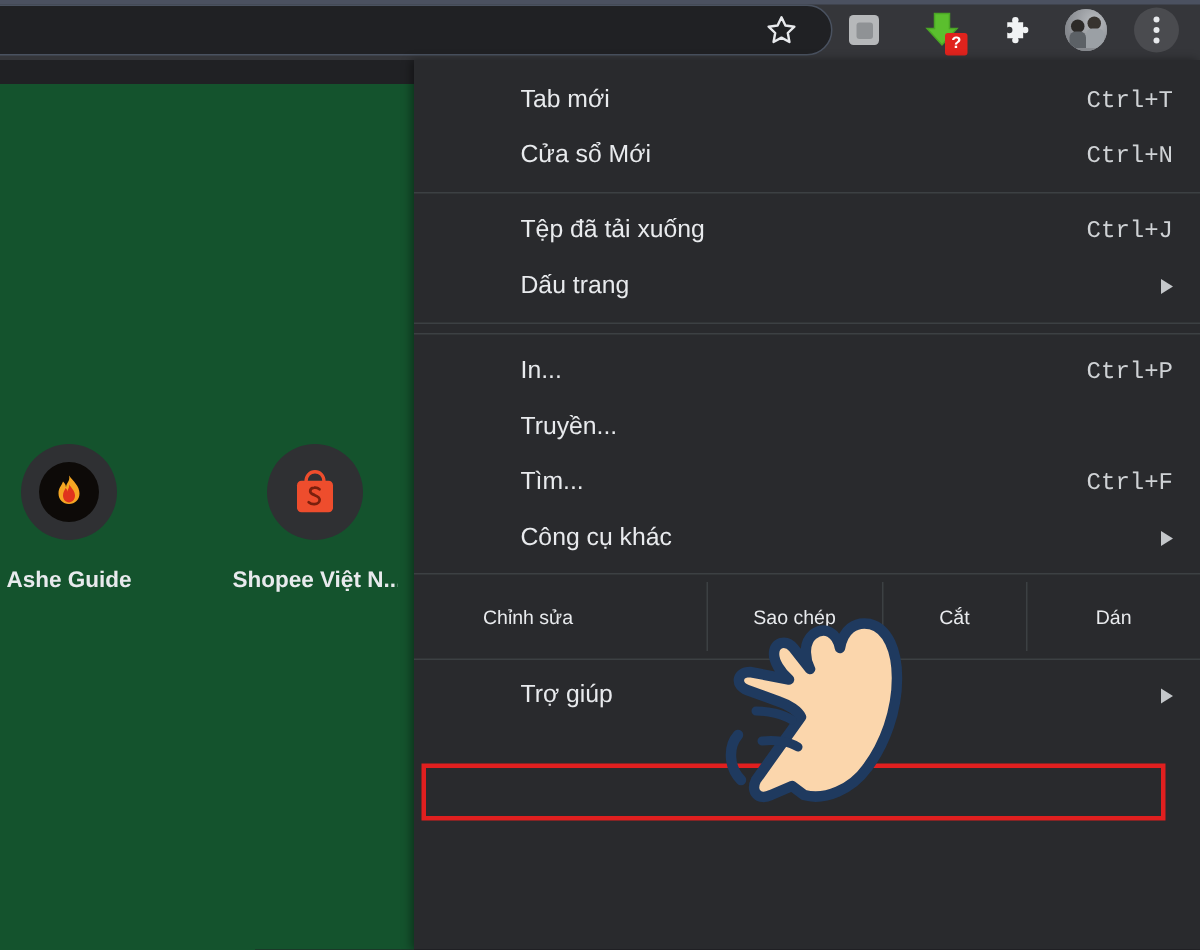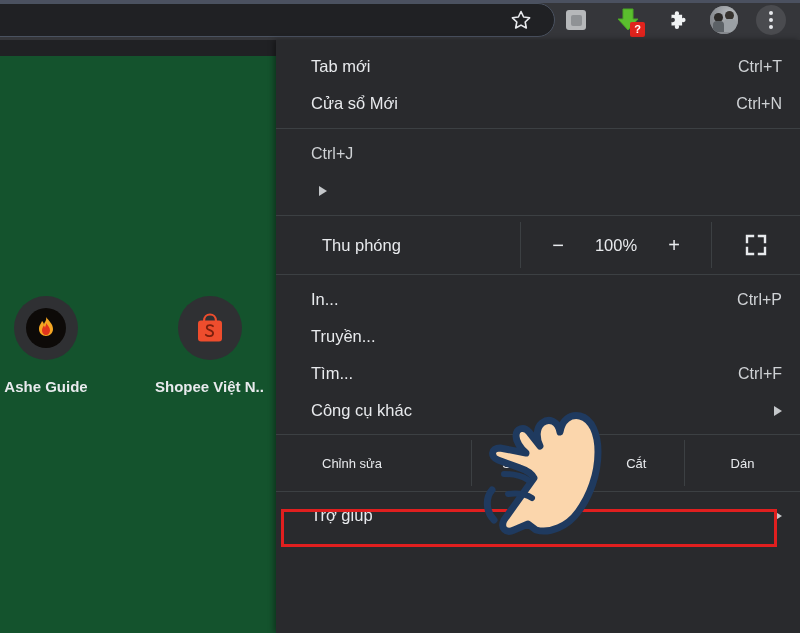--- a/index.html
+++ b/index.html
@@ -145,29 +145,29 @@
     width: 524px; height: 593px;
     background: #292a2d;
     box-shadow: -2px 0 6px rgba(0,0,0,0.4);
   }
 
   .menu-item {
     position: relative;
     height: 37px;
     display: flex;
     align-items: center;
-    padding-left: 35px;
+    padding-left: 71px;
     padding-right: 18px;
     color: #e8eaed;
     font-size: 16.5px;
     box-sizing: border-box;
     white-space: nowrap;
   }
   .menu-item .label { flex: 1; }
-  .menu-item .accel { color: #cfd2d5; font-size: 16px; }
+  .menu-item .accel { color: #cfd2d5; font-size: 16px; font-family: Liberation Mono, monospace; }
 
   .menu-item.highlight { background: #46474a; }
 
   .submenu-arrow {
     width: 0; height: 0;
     border-top: 5px solid transparent;
     border-bottom: 5px solid transparent;
     border-left: 8px solid #c4c7ca;
     margin-left: 8px;
   }
@@ -340,41 +340,30 @@
       <span class="accel">Ctrl+T</span>
     </div>
     <div class="menu-item">
       <span class="label">Cửa sổ Mới</span>
       <span class="accel">Ctrl+N</span>
     </div>
 
     <div class="sep"></div>
 
     <div class="menu-item">
+      <span class="label">Tệp đã tải xuống</span>
       <span class="accel">Ctrl+J</span>
     </div>
     <div class="menu-item">
+      <span class="label">Dấu trang</span>
       <span class="submenu-arrow"></span>
     </div>
 
     <div class="sep"></div>
 
-    <div class="zoom-row">
-      <div class="zoom-label">Thu phóng</div>
-      <div class="zoom-ctrls">
-        <span class="zoom-btn">−</span>
-        <span class="zoom-val">100%</span>
-        <span class="zoom-btn">+</span>
-      </div>
-      <div class="fullscreen-cell">
-        <svg width="24" height="24" viewBox="0 0 24 24">
-          <path d="M3 9V3h6M21 9V3h-6M3 15v6h6M21 15v6h-6" fill="none" stroke="#e8eaed" stroke-width="2.4" stroke-linecap="square"></path>
-        </svg>
-      </div>
-    </div>
 
     <div class="sep"></div>
 
     <div class="menu-item">
       <span class="label">In...</span>
       <span class="accel">Ctrl+P</span>
     </div>
     <div class="menu-item">
       <span class="label">Truyền...</span>
     </div>

